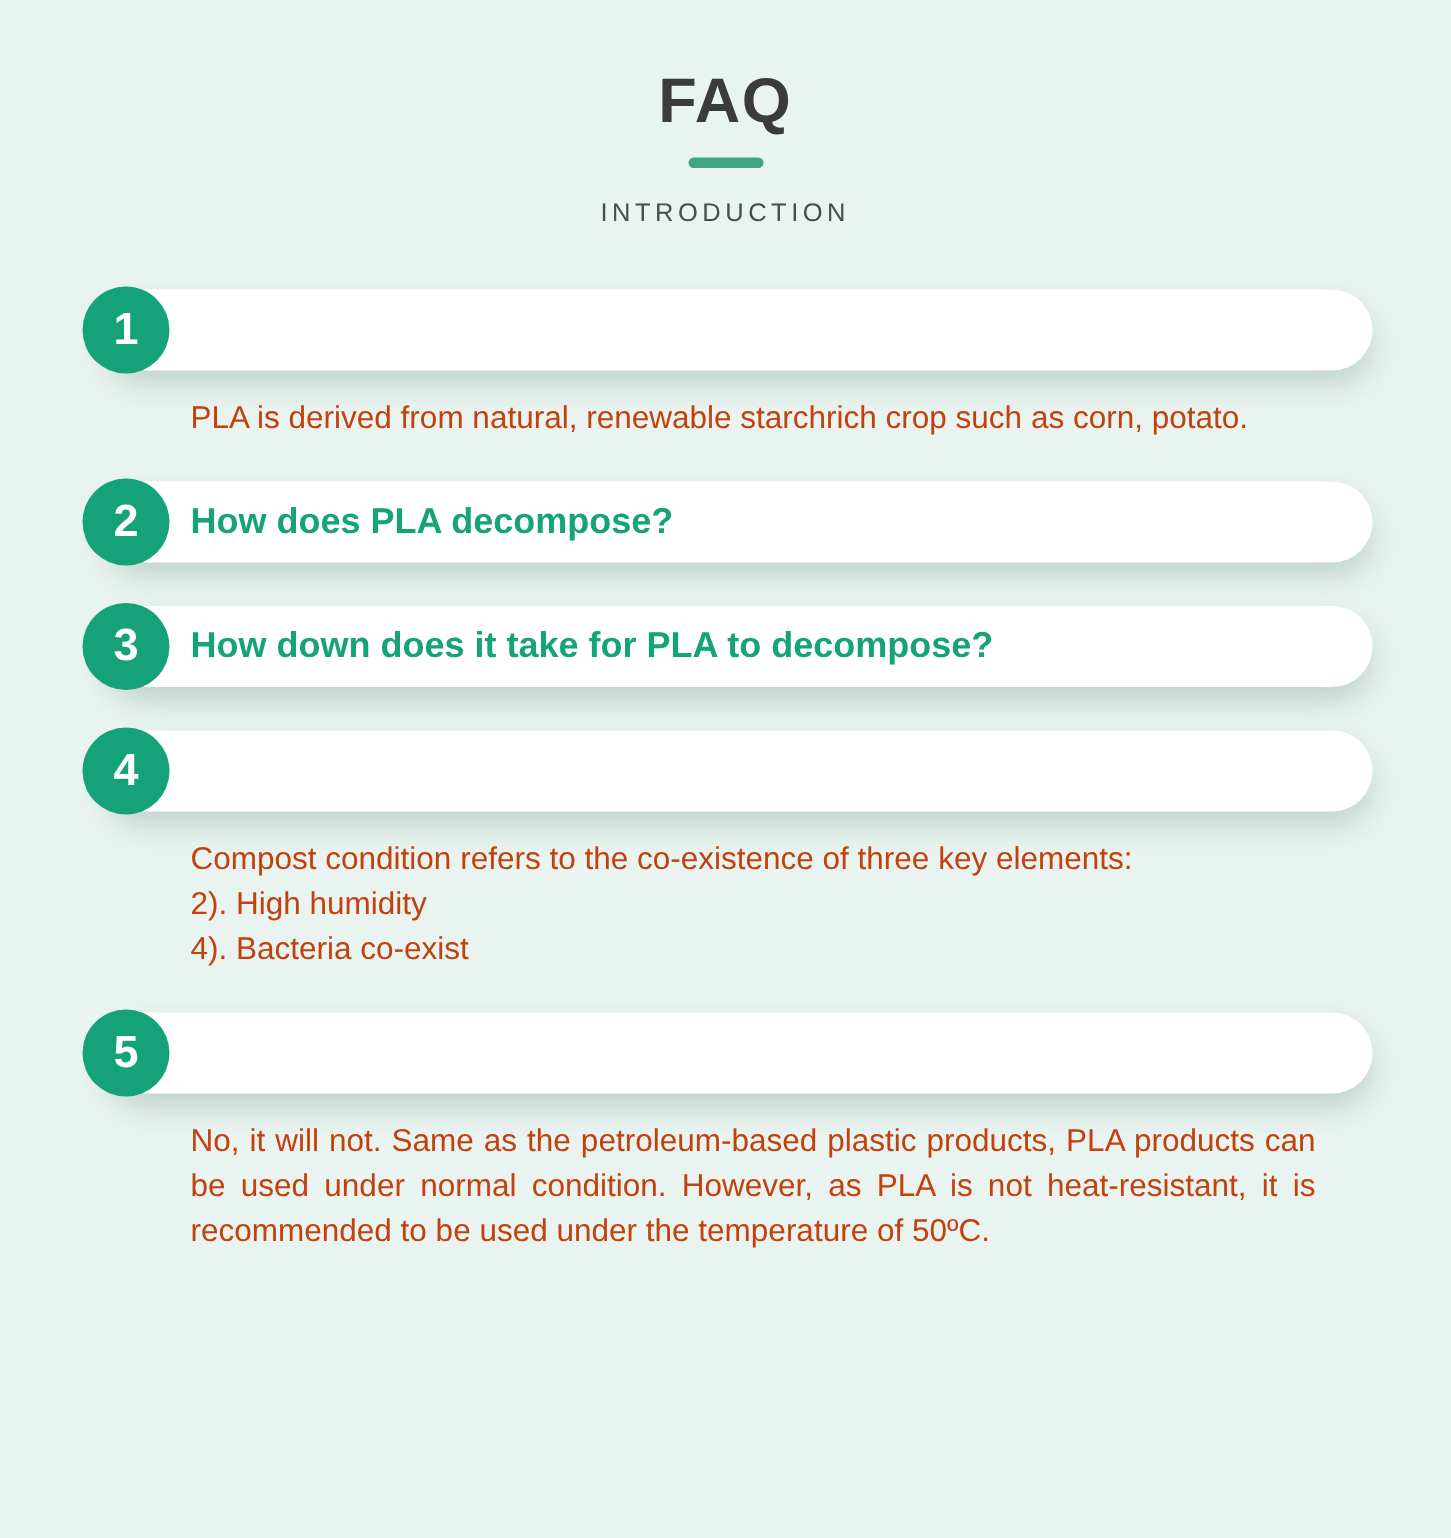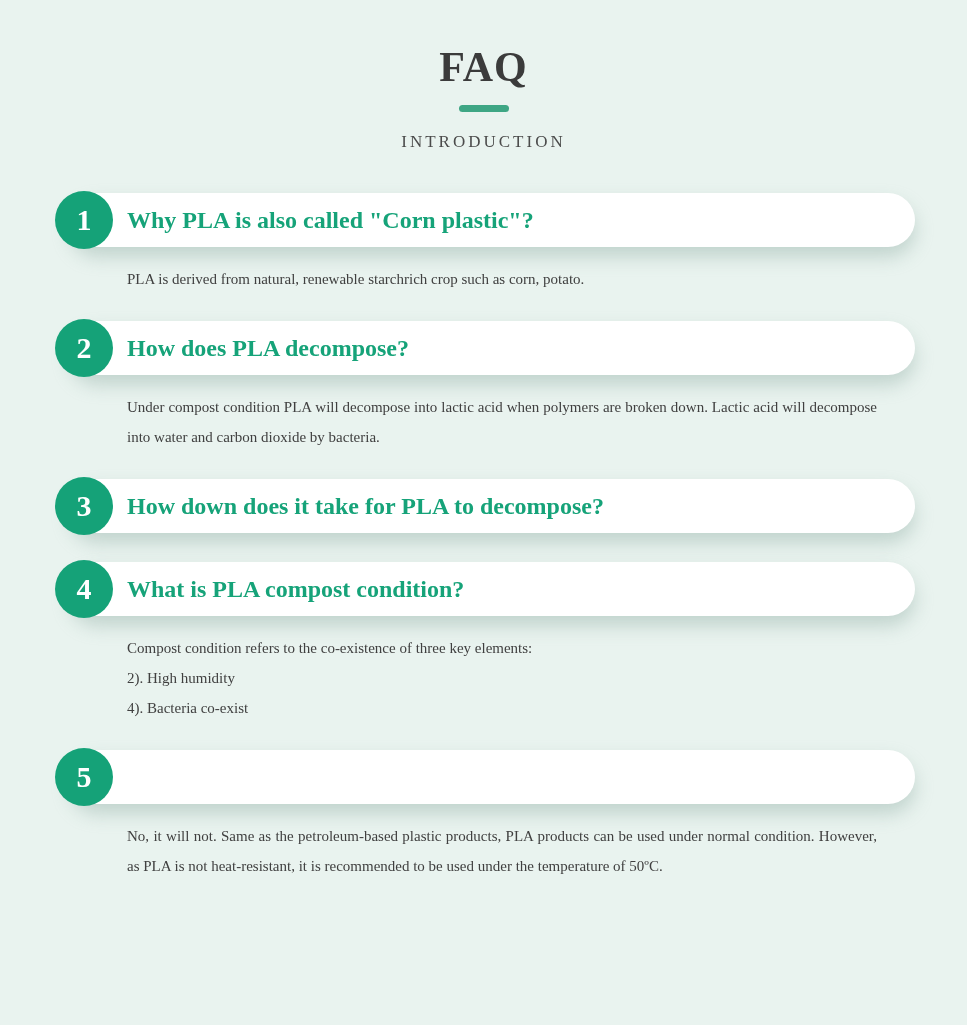--- a/index.html
+++ b/index.html
@@ -7,21 +7,20 @@
     width: 967px;
     height: 1025px;
     background: #e9f3ef;
     font-family: "Liberation Sans", sans-serif;
     overflow: hidden;
   }
   .page {
     width: 967px;
     height: 741px;
     position: relative;
-    font-family: Liberation Serif, serif;
   }
   
   .header {
     padding-top: 44px;
     text-align: center;
   }
   .title {
     font-size: 42px;
     line-height: 46px;
     font-weight: bold;
@@ -88,23 +87,23 @@
     font-size: 24px;
     font-weight: bold;
     white-space: nowrap;
     z-index: 2;
   }
   .answer {
     margin: 15px 90px 0 127px;
   }
   .answer p {
     margin: 0;
-    font-size: 15px;
+    font-size: 21px;
     line-height: 30px;
-    color: #404040;
+    color: #c2410c;
     text-align: justify;
   }
 </style>
 </head>
 <body>
 
 <div class="page">
 
   <div class="header">
     <div class="title">FAQ</div>
@@ -113,57 +112,52 @@
   </div>
 
   <div class="faq-list">
 
     <div class="faq-item">
       <div class="q-row">
         <div class="q-pill"></div>
         <div class="q-badge">
           <span>1</span>
         </div>
-        <div class="q-text">Why PLA is also called "Corn plastic"?</div>
       </div>
       <div class="answer">
         <p>PLA is derived from natural, renewable starchrich crop such as corn, potato.</p>
       </div>
     </div>
 
     <div class="faq-item">
       <div class="q-row">
         <div class="q-pill"></div>
         <div class="q-badge">
           <span>2</span>
         </div>
         <div class="q-text">How does PLA decompose?</div>
-      </div>
-      <div class="answer">
-        <p>Under compost condition PLA will decompose into lactic acid when polymers are broken down. Lactic acid will decompose into water and carbon dioxide by bacteria.</p>
       </div>
     </div>
 
     <div class="faq-item">
       <div class="q-row">
         <div class="q-pill"></div>
         <div class="q-badge">
           <span>3</span>
         </div>
         <div class="q-text">How down does it take for PLA to decompose?</div>
       </div>
     </div>
 
     <div class="faq-item">
       <div class="q-row">
         <div class="q-pill"></div>
         <div class="q-badge">
           <span>4</span>
         </div>
-        <div class="q-text">What is PLA compost condition?</div>
       </div>
       <div class="answer">
         <p>Compost condition refers to the co-existence of three key elements:</p>
         <p>2). High humidity</p>
         <p>4). Bacteria co-exist</p>
       </div>
     </div>
 
     <div class="faq-item">
       <div class="q-row">

